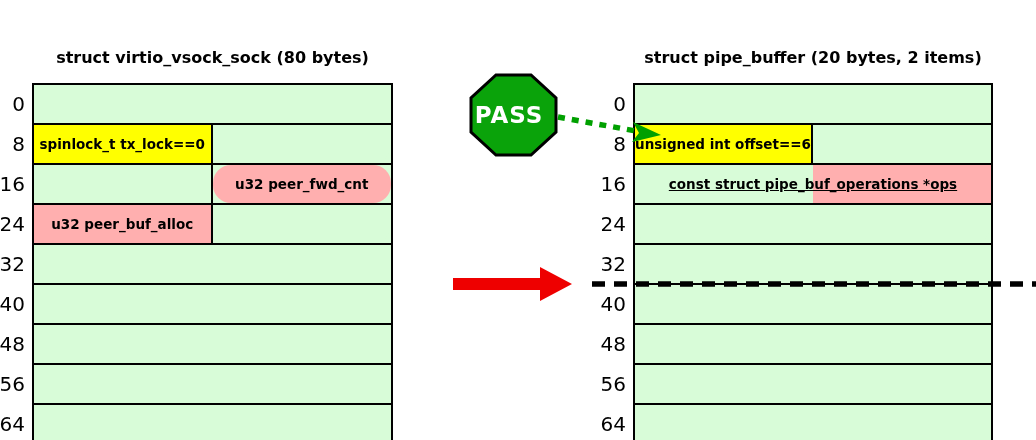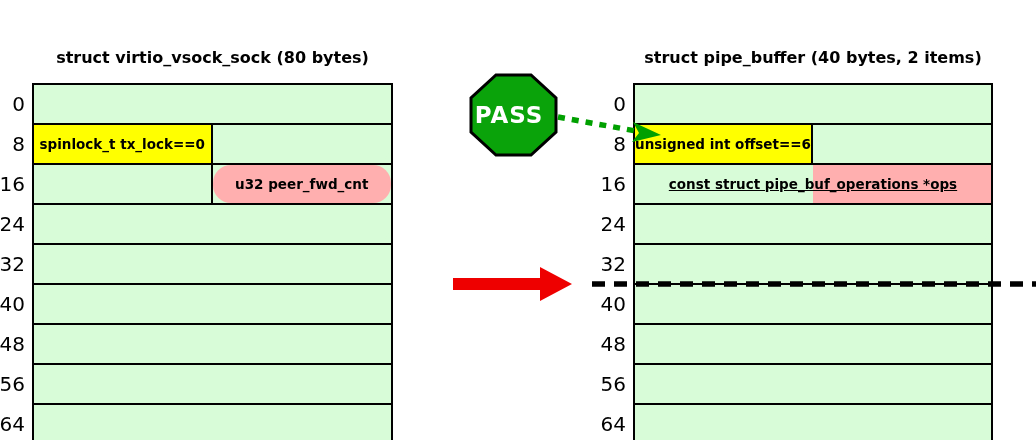--- a/index.html
+++ b/index.html
@@ -66,21 +66,21 @@
     z-index:6;
   }
 </style>
 </head>
 <body>
 
 <div id="canvas">
 
   <div class="struct-title" style="left:32px;width:361px;">struct virtio_vsock_sock (80 bytes)</div>
 
-  <div class="struct-title" style="left:613px;width:400px;">struct pipe_buffer (40 bytes, 2 items)</div>
+  <div class="struct-title" style="left:613px;width:400px;">struct pipe_buffer (20 bytes, 2 items)</div>
 
   <div id="left-struct-box" class="struct-box" style="left:32px;width:361px;height:402px;">
       <div class="row">
         <div class="offset-label">0</div>
         <div class="cell full bg-green"></div>
       </div>
       <div class="row">
         <div class="offset-label">8</div>
         <div class="cell half bg-yellow divider">
           <span class="cell-label">spinlock_t tx_lock==0</span>
@@ -89,20 +89,23 @@
       </div>
       <div class="row">
         <div class="offset-label">16</div>
         <div class="cell half bg-green divider"></div>
         <div class="cell rest bg-pink">
           <span class="cell-label">u32 peer_fwd_cnt</span>
         </div>
       </div>
       <div class="row">
         <div class="offset-label">24</div>
+        <div class="cell half bg-pink divider">
+          <span class="cell-label">u32 peer_buf_alloc</span>
+        </div>
         <div class="cell rest bg-green"></div>
       </div>
       <div class="row">
         <div class="offset-label">32</div>
         <div class="cell full bg-green"></div>
       </div>
       <div class="row">
         <div class="offset-label">40</div>
         <div class="cell full bg-green"></div>
       </div>

